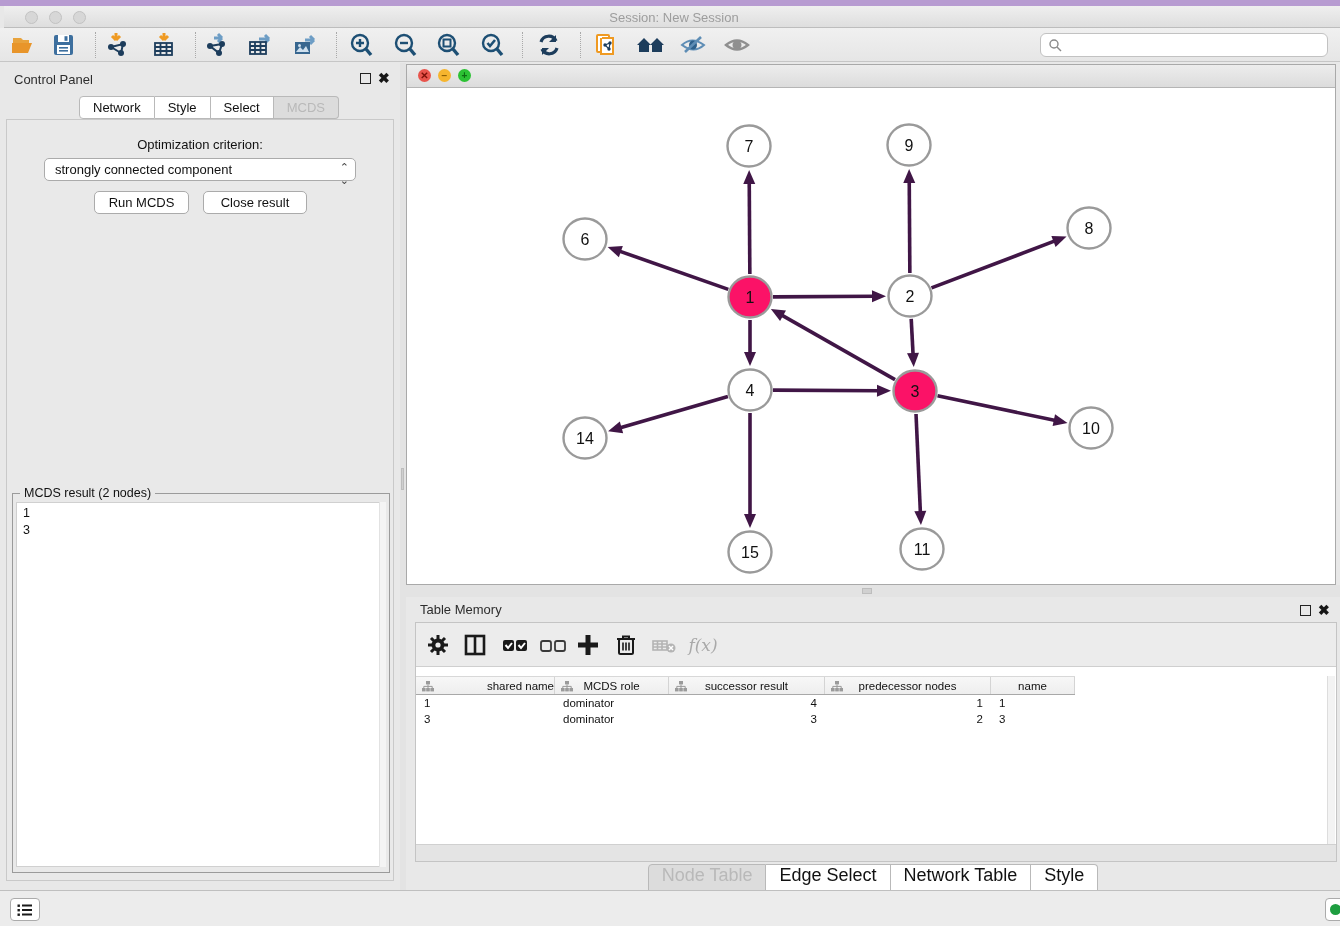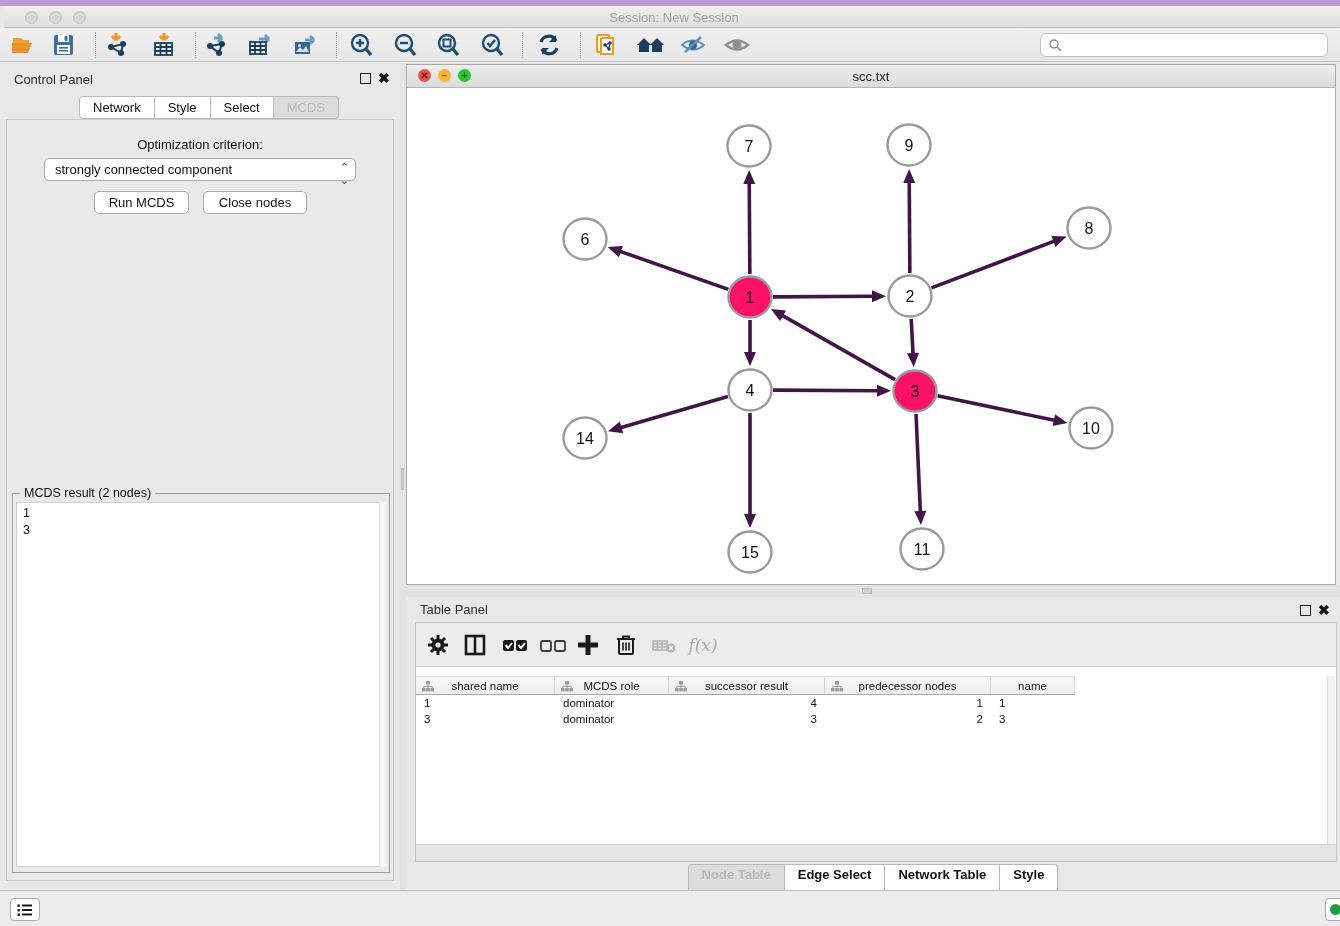--- a/index.html
+++ b/index.html
@@ -83,21 +83,21 @@
   .tbl-hcell { position:relative; height:100%; border-right:1px solid #d4d4d4; font-size:11.5px;
     color:#111; display:flex; align-items:center; justify-content:center; cursor:pointer; }
   .tbl-hicon { position:absolute; left:6px; top:4px; }
   .tbl-row { position:absolute; display:flex; height:16px; }
   .tbl-cell { font-size:11.5px; color:#111; padding:1px 8px; overflow:hidden; white-space:nowrap; }
   .tp-scroll-v { position:absolute; right:1px; top:53px; width:8px; height:168px;
     background:#f3f3f3; border-left:1px solid #ddd; cursor:pointer; }
   .tp-bottom-strip { position:absolute; left:0; bottom:0; width:100%; height:17px;
     background:#e4e4e4; border-top:1px solid #d0d0d0; cursor:pointer; }
   .tbl-tabs { position:absolute; left:406px; top:864px; width:934px; height:26px; display:flex; justify-content:center; }
-  .tbl-tabs .seg-tab { font-weight:bold; font-size:13px; height:40px; line-height:20px; }
+  .tbl-tabs .seg-tab { font-weight:normal; font-size:18px; height:40px; line-height:20px; }
 
   
   .statusbar { position:absolute; left:0; top:890px; width:1340px; height:36px;
     background:#ececec; border-top:1px solid #bfbfbf; }
   .sb-btn { position:absolute; top:7px; height:23px; background:#fff; border:1px solid #ababab;
     border-radius:4px; cursor:pointer; display:flex; align-items:center; justify-content:center; }
   .mem-dot { width:11px; height:11px; border-radius:50%; background:#1e9e40; margin-right:6px; }
   .mem-label { font-size:12px; color:#111; }
 </style>
 </head>
@@ -262,38 +262,37 @@
     <div class="seg-tab">Select</div>
     <div class="seg-tab active">MCDS</div>
   </div>
 <div class="cp-body"></div>
 <div class="opt-label">Optimization criterion:</div>
 <div class="dropdown">
   <span>strongly connected component</span>
   <span class="dd-arrows">⌃<br>⌄</span>
 </div>
 <div class="cp-btn" style="left:94px; width:95px">Run MCDS</div>
-<div class="cp-btn" style="left:203px; width:104px">Close nodes</div>
+<div class="cp-btn" style="left:203px; width:104px">Close result</div>
 <div class="result-group">
   <div class="result-legend">MCDS result (2 nodes)</div>
   <div class="result-area">1
 3</div>
   <div class="result-scroll"></div>
 </div>
 
 <div class="v-splitter">
     <div class="v-grip"></div>
   </div>
 
 <div class="net-window">
   <div class="net-titlebar">
     <div class="traffic" style="left:11px; background:#e8544c; color:#7c1008">✕</div>
     <div class="traffic" style="left:31px; background:#f6b52e; color:#8a5d00">−</div>
     <div class="traffic" style="left:51px; background:#2cc234; color:#0c6e12">+</div>
-    <div class="net-title">scc.txt</div>
   </div>
   <div class="net-canvas">
     <svg id="graph-svg" width="928" height="496">
         <line x1="342.84768545925334" y1="186.0005043472541" x2="342.2317829967884" y2="92.99923251504809" stroke="#401646" stroke-width="3.6"></line>
         <polygon points="342.15893691208345,81.99947372460441 348.25151854194996,95.95943250260278 336.2517816796477,96.0389009586445" fill="#401646"></polygon>
         <line x1="321.3015285768616" y1="201.3726585300483" x2="211.01941303521065" y2="162.60682397601343" stroke="#401646" stroke-width="3.6"></line>
         <polygon points="200.64188322414446,158.9589650121235 215.83938969125958,157.94122379649278 211.85990718519784,169.26216540856498" fill="#401646"></polygon>
         <line x1="365.99955079441025" y1="208.85625280753493" x2="468.0006835737235" y2="208.21874572766424" stroke="#401646" stroke-width="3.6"></line>
         <polygon points="479.0004687362675,208.1499970703983 465.0382414333565,214.23737817739715 464.9632428981574,202.2376125455309" fill="#401646"></polygon>
         <line x1="343" y1="232" x2="343" y2="267" stroke="#401646" stroke-width="3.6"></line>
@@ -366,21 +365,21 @@
         </g>
       </svg>
   </div>
 </div>
 
 <div class="h-splitter">
     <div class="h-grip"></div>
   </div>
 
 <div class="tp-header">
-  <div class="tp-title">Table Panel</div>
+  <div class="tp-title">Table Memory</div>
   <div class="panel-float" style="left:894px"></div>
   <div class="panel-close" style="left:912px">✖</div>
 </div>
 <div class="tp-body">
   <div class="tp-toolbar">
     <div class="tp-ico" style="left:9px">
       <svg width="26" height="26" viewBox="0 0 26 26">
           <g stroke="#1a1a1a" stroke-width="3">
             <path d="M13 3 v20 M3 13 h20 M6 6 L20 20 M20 6 L6 20"></path>
           </g>
@@ -426,21 +425,21 @@
             <rect x="3" y="9" width="14" height="9"></rect>
             <path d="M3 12 h14 M3 15 h14 M7.5 9 v9 M12 9 v9"></path>
           </g>
           <circle cx="21" cy="16" r="4.5" fill="#b4b4b4"></circle>
           <path d="M19 14 l4 4 M23 14 l-4 4" stroke="#fff" stroke-width="1.5"></path>
         </svg>
     </div>
     <div class="tp-ico" style="left:272px; font-family:'DejaVu Serif', serif; font-style:italic; font-size:17px; color:#a9a9a9; line-height:26px; text-align:center">f(x)</div>
   </div>
   <div class="tbl-header">
-      <div class="tbl-hcell" style="width: 139px;">
+      <div class="tbl-hcell" style="width: 139px; justify-content: flex-end;">
         <svg class="tbl-hicon" width="12" height="11" viewBox="0 0 12 11">
           <rect x="4" y="0" width="4" height="3.4" fill="#9a9a9a"></rect>
           <rect x="0" y="7" width="3.6" height="3.4" fill="#9a9a9a"></rect>
           <rect x="4.2" y="7" width="3.6" height="3.4" fill="#9a9a9a"></rect>
           <rect x="8.4" y="7" width="3.6" height="3.4" fill="#9a9a9a"></rect>
           <path d="M6 3.4 v2 M1.8 7 v-1.6 h8.4 v1.6 M6 5.4 v1.6" stroke="#9a9a9a" fill="none"></path>
         </svg>
         <span>shared name</span>
       </div>
       <div class="tbl-hcell" style="width: 114px;">

